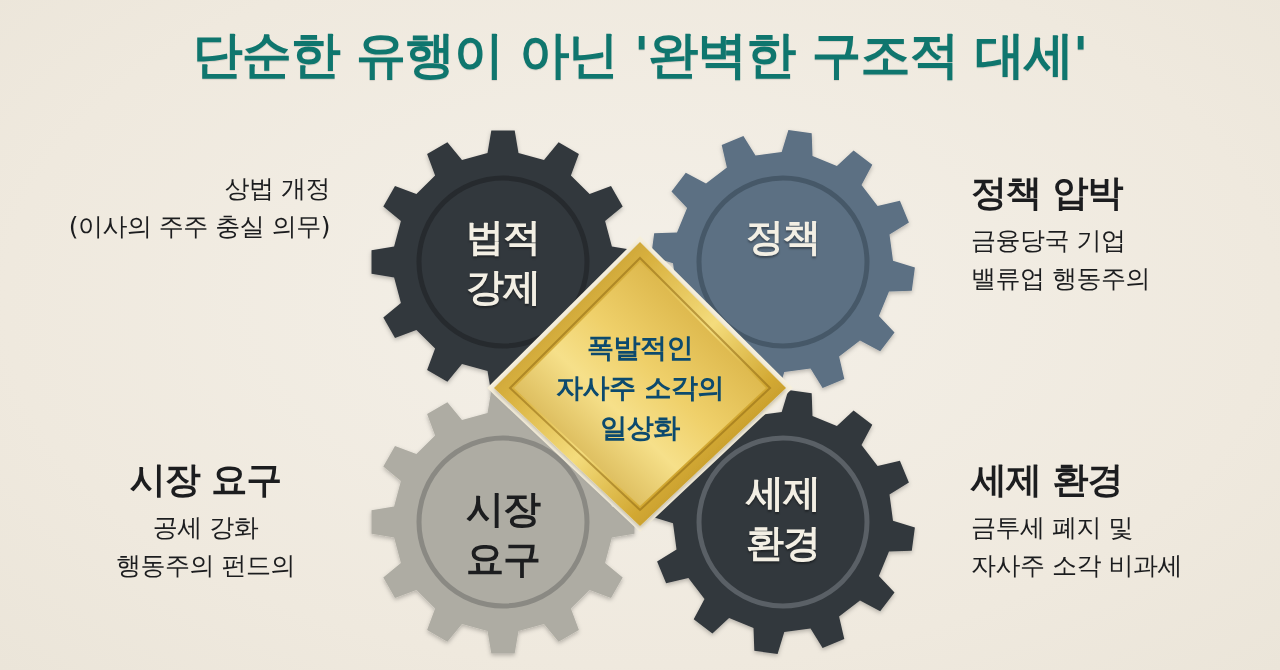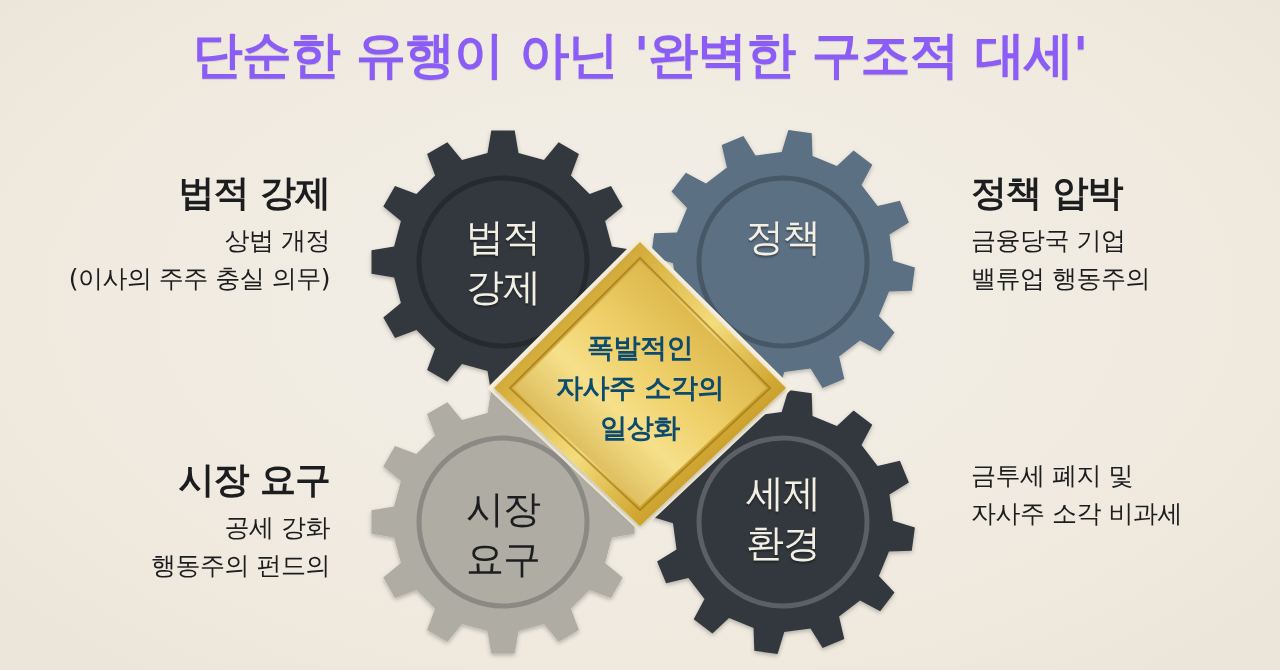--- a/index.html
+++ b/index.html
@@ -12,21 +12,21 @@
     position: relative;
     font-family: "DejaVu Sans", "Liberation Sans", sans-serif;
     background: radial-gradient(ellipse at 50% 45%, #f4f0e8 0%, #efe9de 70%, #ebe5d9 100%);
   }
   .title {
     position: absolute;
     left: 0; top: 22px; width: 1280px;
     text-align: center;
     font-size: 50px;
     font-weight: bold;
-    color: #8b5cf6;
+    color: #0f766e;
     letter-spacing: -1px;
     text-shadow: 0 1px 1px rgba(0,0,0,0.12);
   }
   .side {
     position: absolute;
     color: #1c1d1f;
   }
   .side.left { text-align: right; }
   .side.right { text-align: left; margin-left: 16px; }
   .side .head {
@@ -44,21 +44,21 @@
   #diagram {
     position: absolute;
     left: 0; top: 0;
     width: 1280px; height: 670px;
   }
   .gear-label {
     position: absolute;
     width: 160px;
     text-align: center;
     font-size: 38px;
-    font-weight: normal;
+    font-weight: bold;
     line-height: 50px;
     letter-spacing: -1px;
   }
   .gear-label.light { color: #f3efe4; text-shadow: 0 2px 2px rgba(0,0,0,0.35); }
   .gear-label.dark { color: #1c1d1f; margin-top: 16px; }
   .center-label {
     position: absolute;
     left: 540px; top: 328px; width: 200px;
     text-align: center;
     font-size: 27px;
@@ -134,30 +134,30 @@
   <div>환경</div>
 </div>
 
 <div class="center-label">
   <div>폭발적인</div>
   <div>자사주 소각의</div>
   <div>일상화</div>
 </div>
 
 <div class="side left" style="right:950px; top:170px;">
-  <div class="head">법적 강제</div>
   <div class="line">상법 개정</div>
   <div class="line">(이사의 주주 충실 의무)</div>
 </div>
 <div class="side right" style="left:955px; top:170px;">
   <div class="head">정책 압박</div>
   <div class="line">금융당국 기업</div>
   <div class="line">밸류업 행동주의</div>
 </div>
-<div class="side left" style="right:950px; top:457px;">
+<div class="side left" style="right:985px; top:457px;text-align:center;">
   <div class="head">시장 요구</div>
   <div class="line">공세 강화</div>
   <div class="line">행동주의 펀드의</div>
 </div>
 <div class="side right" style="left:955px; top:457px;">
+  <div class="head">세제 환경</div>
   <div class="line">금투세 폐지 및</div>
   <div class="line">자사주 소각 비과세</div>
 </div>
 
 </body></html>

